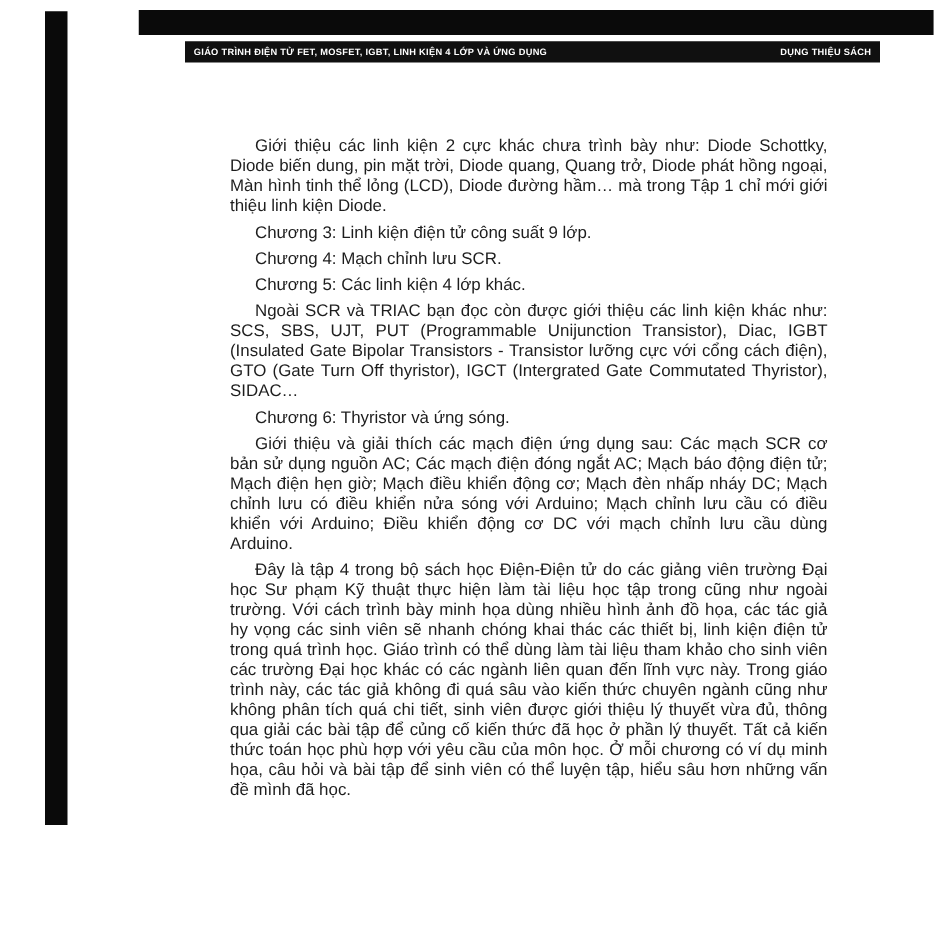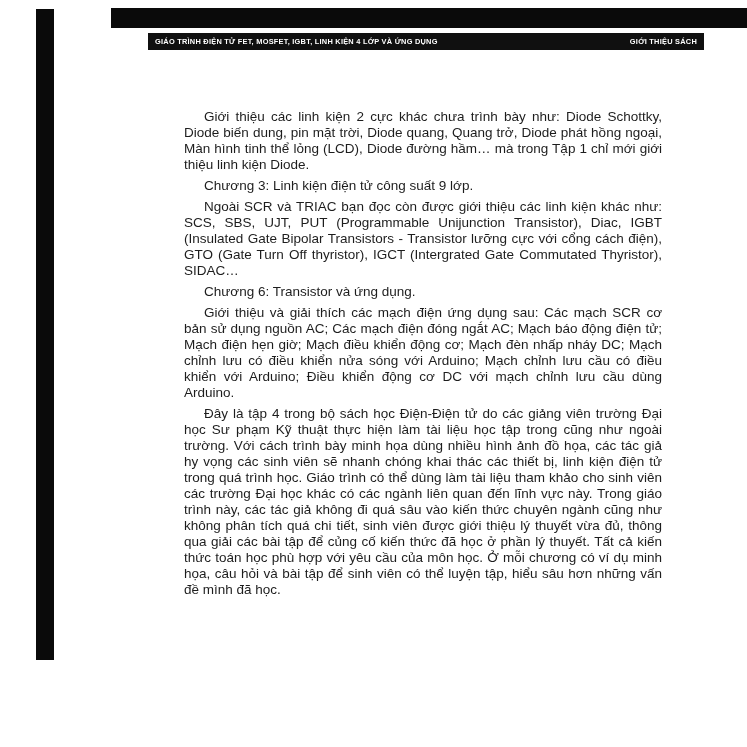--- a/index.html
+++ b/index.html
@@ -83,27 +83,29 @@
 </head>
 <body>
 
 <div class="canvas">
 
   <div class="scan-edge-top"></div>
   <div class="scan-edge-left"></div>
 
   <div class="header-bar">
     <span class="left-title">GIÁO TRÌNH ĐIỆN TỬ FET, MOSFET, IGBT, LINH KIỆN 4 LỚP VÀ ỨNG DỤNG</span>
-    <span class="right-title">GIỚI THIỆU SÁCH</span>
+    <span class="right-title">DỤNG THIỆU SÁCH</span>
   </div>
 
   <div class="page-body">
     <p class="para">Giới thiệu các linh kiện 2 cực khác chưa trình bày như: Diode Schottky, Diode biến dung, pin mặt trời, Diode quang, Quang trở, Diode phát hồng ngoại, Màn hình tinh thể lỏng (LCD), Diode đường hầm… mà trong Tập 1 chỉ mới giới thiệu linh kiện Diode.</p>
     <p class="para">Chương 3: Linh kiện điện tử công suất 9 lớp.</p>
+    <p class="para">Chương 4: Mạch chỉnh lưu SCR.</p>
+    <p class="para">Chương 5: Các linh kiện 4 lớp khác.</p>
     <p class="para">Ngoài SCR và TRIAC bạn đọc còn được giới thiệu các linh kiện khác như: SCS, SBS, UJT, PUT (Programmable Unijunction Transistor), Diac, IGBT (Insulated Gate Bipolar Transistors - Transistor lưỡng cực với cổng cách điện), GTO (Gate Turn Off thyristor), IGCT (Intergrated Gate Commutated Thyristor), SIDAC…</p>
-    <p class="para">Chương 6: Transistor và ứng dụng.</p>
+    <p class="para">Chương 6: Thyristor và ứng sóng.</p>
     <p class="para">Giới thiệu và giải thích các mạch điện ứng dụng sau: Các mạch SCR cơ bản sử dụng nguồn AC; Các mạch điện đóng ngắt AC; Mạch báo động điện tử; Mạch điện hẹn giờ; Mạch điều khiển động cơ; Mạch đèn nhấp nháy DC; Mạch chỉnh lưu có điều khiển nửa sóng với Arduino; Mạch chỉnh lưu cầu có điều khiển với Arduino; Điều khiển động cơ DC với mạch chỉnh lưu cầu dùng Arduino.</p>
     <p class="para">Đây là tập 4 trong bộ sách học Điện-Điện tử do các giảng viên trường Đại học Sư phạm Kỹ thuật thực hiện làm tài liệu học tập trong cũng như ngoài trường. Với cách trình bày minh họa dùng nhiều hình ảnh đồ họa, các tác giả hy vọng các sinh viên sẽ nhanh chóng khai thác các thiết bị, linh kiện điện tử trong quá trình học. Giáo trình có thể dùng làm tài liệu tham khảo cho sinh viên các trường Đại học khác có các ngành liên quan đến lĩnh vực này. Trong giáo trình này, các tác giả không đi quá sâu vào kiến thức chuyên ngành cũng như không phân tích quá chi tiết, sinh viên được giới thiệu lý thuyết vừa đủ, thông qua giải các bài tập để củng cố kiến thức đã học ở phần lý thuyết. Tất cả kiến thức toán học phù hợp với yêu cầu của môn học. Ở mỗi chương có ví dụ minh họa, câu hỏi và bài tập để sinh viên có thể luyện tập, hiểu sâu hơn những vấn đề mình đã học.</p>
   </div>
 
   <div class="page-number">5</div>
 
 </div>
 
 </body></html>

